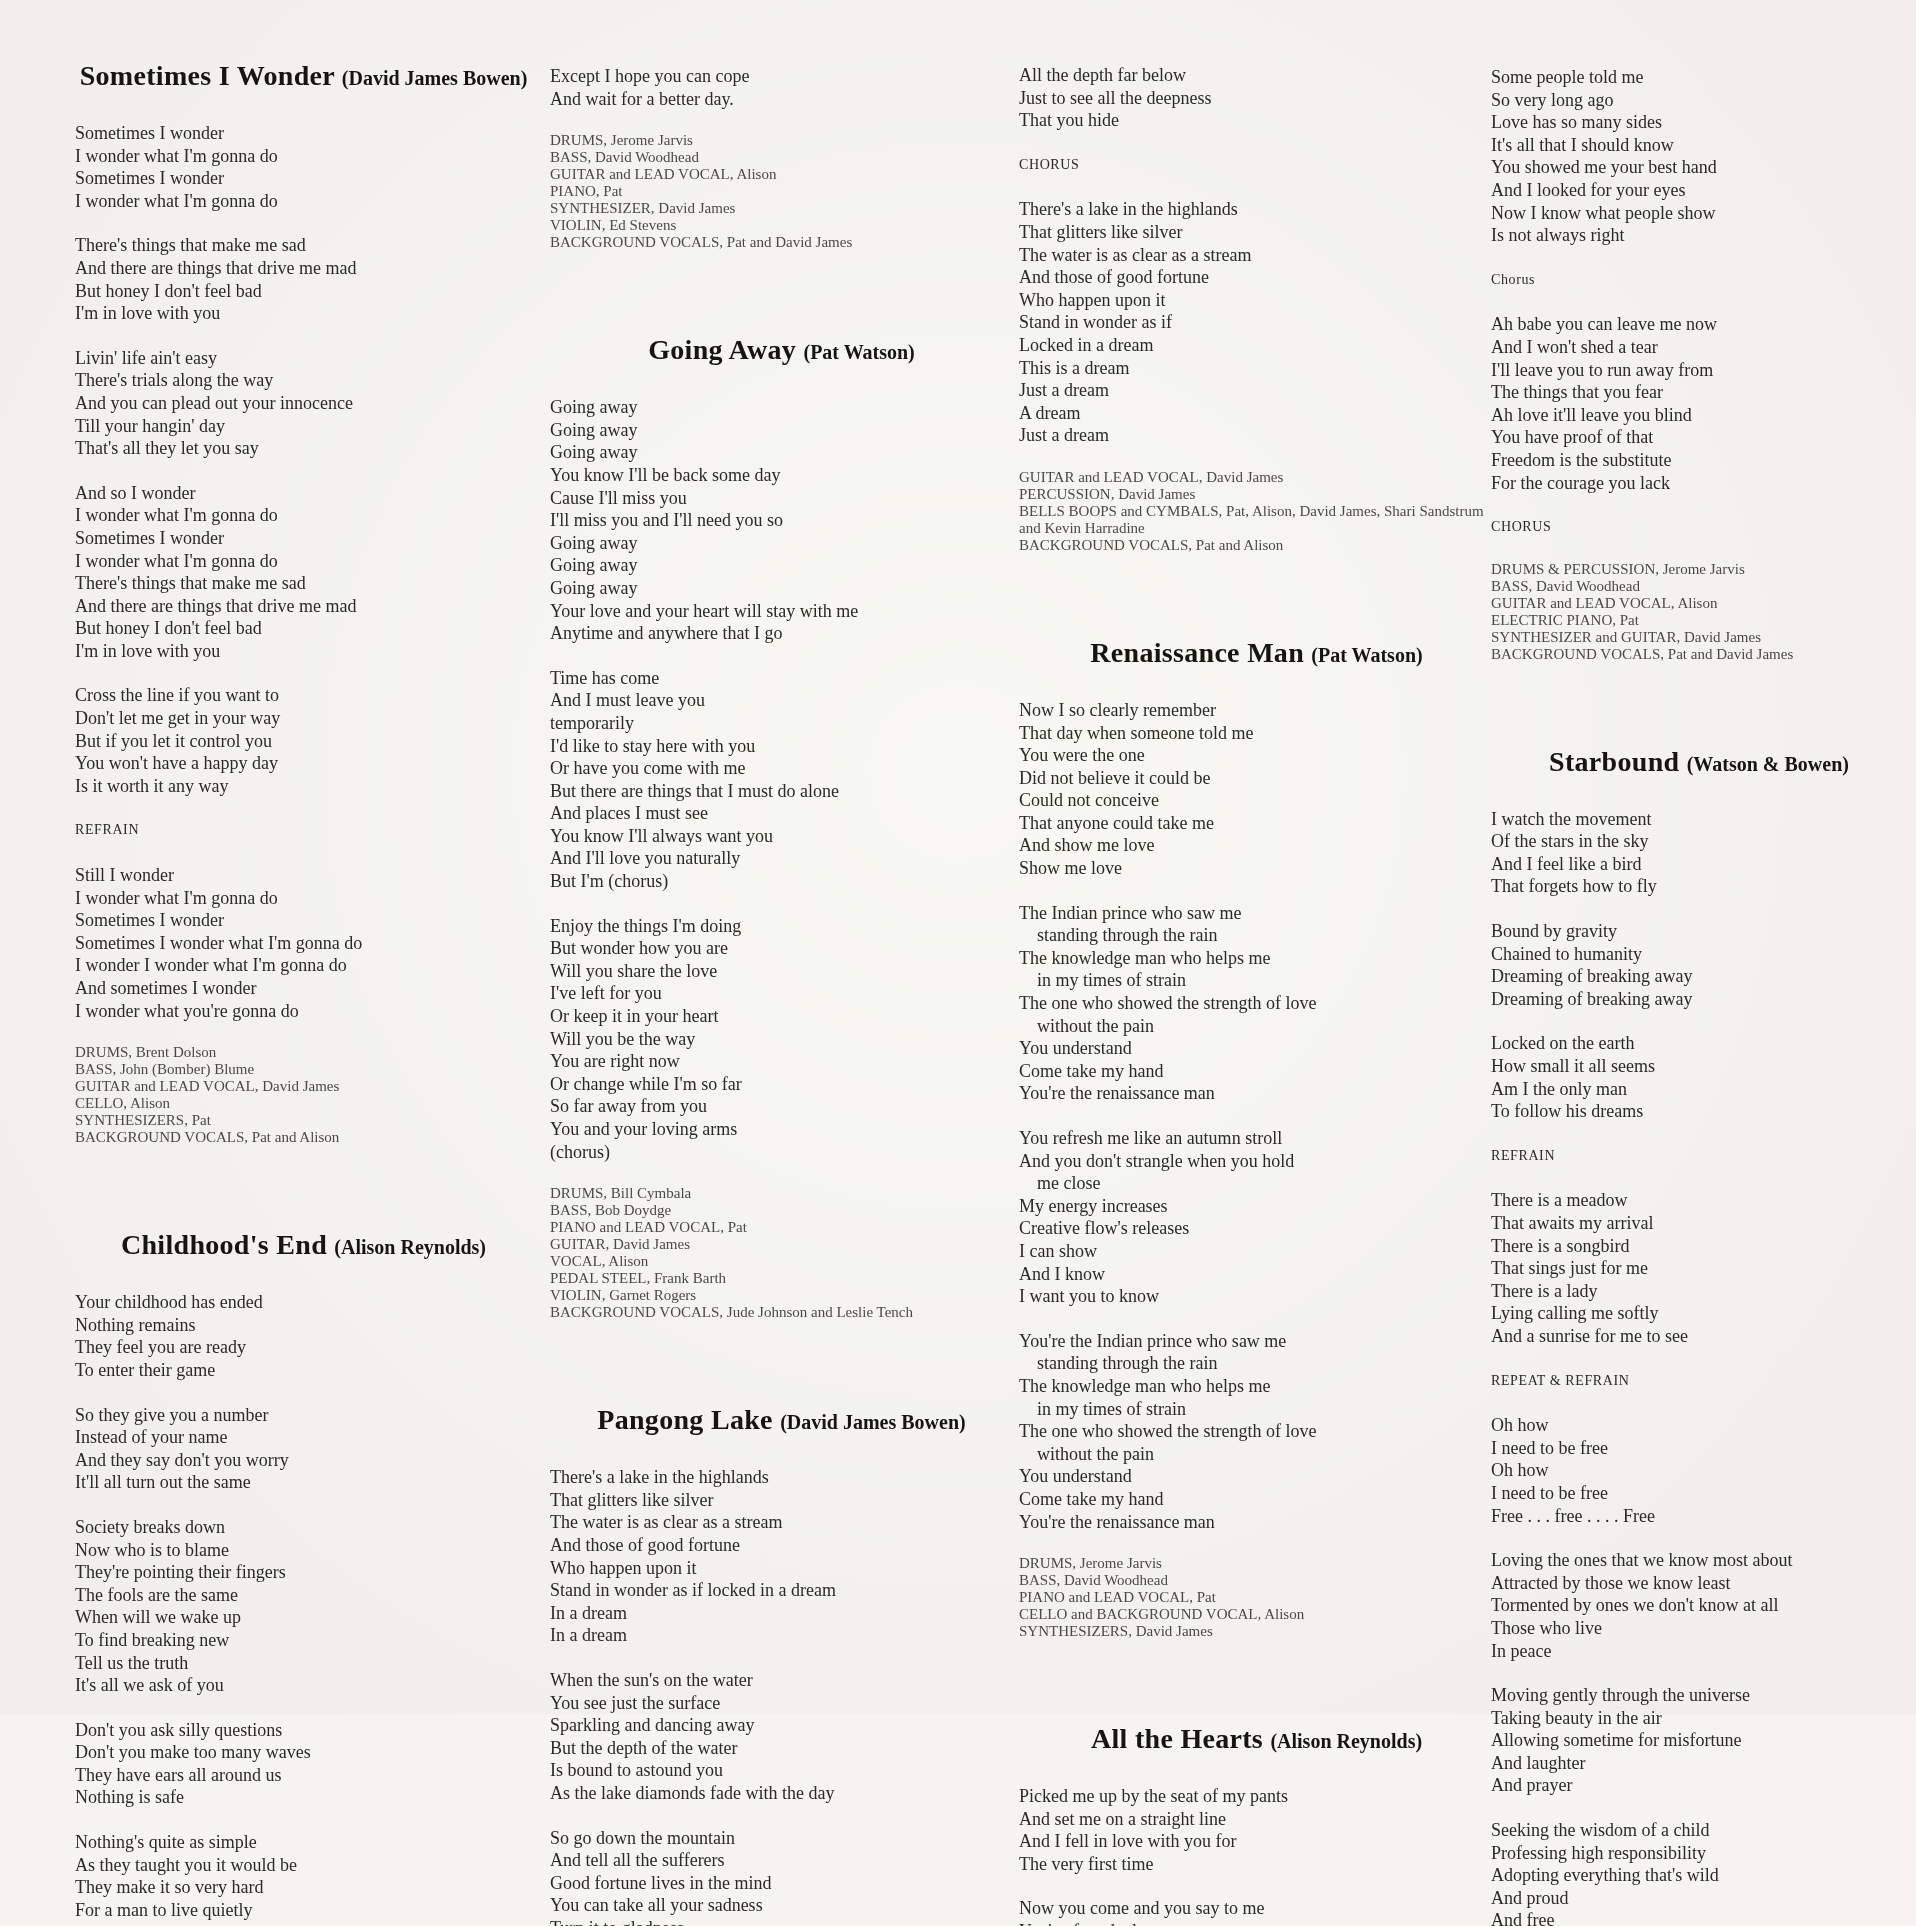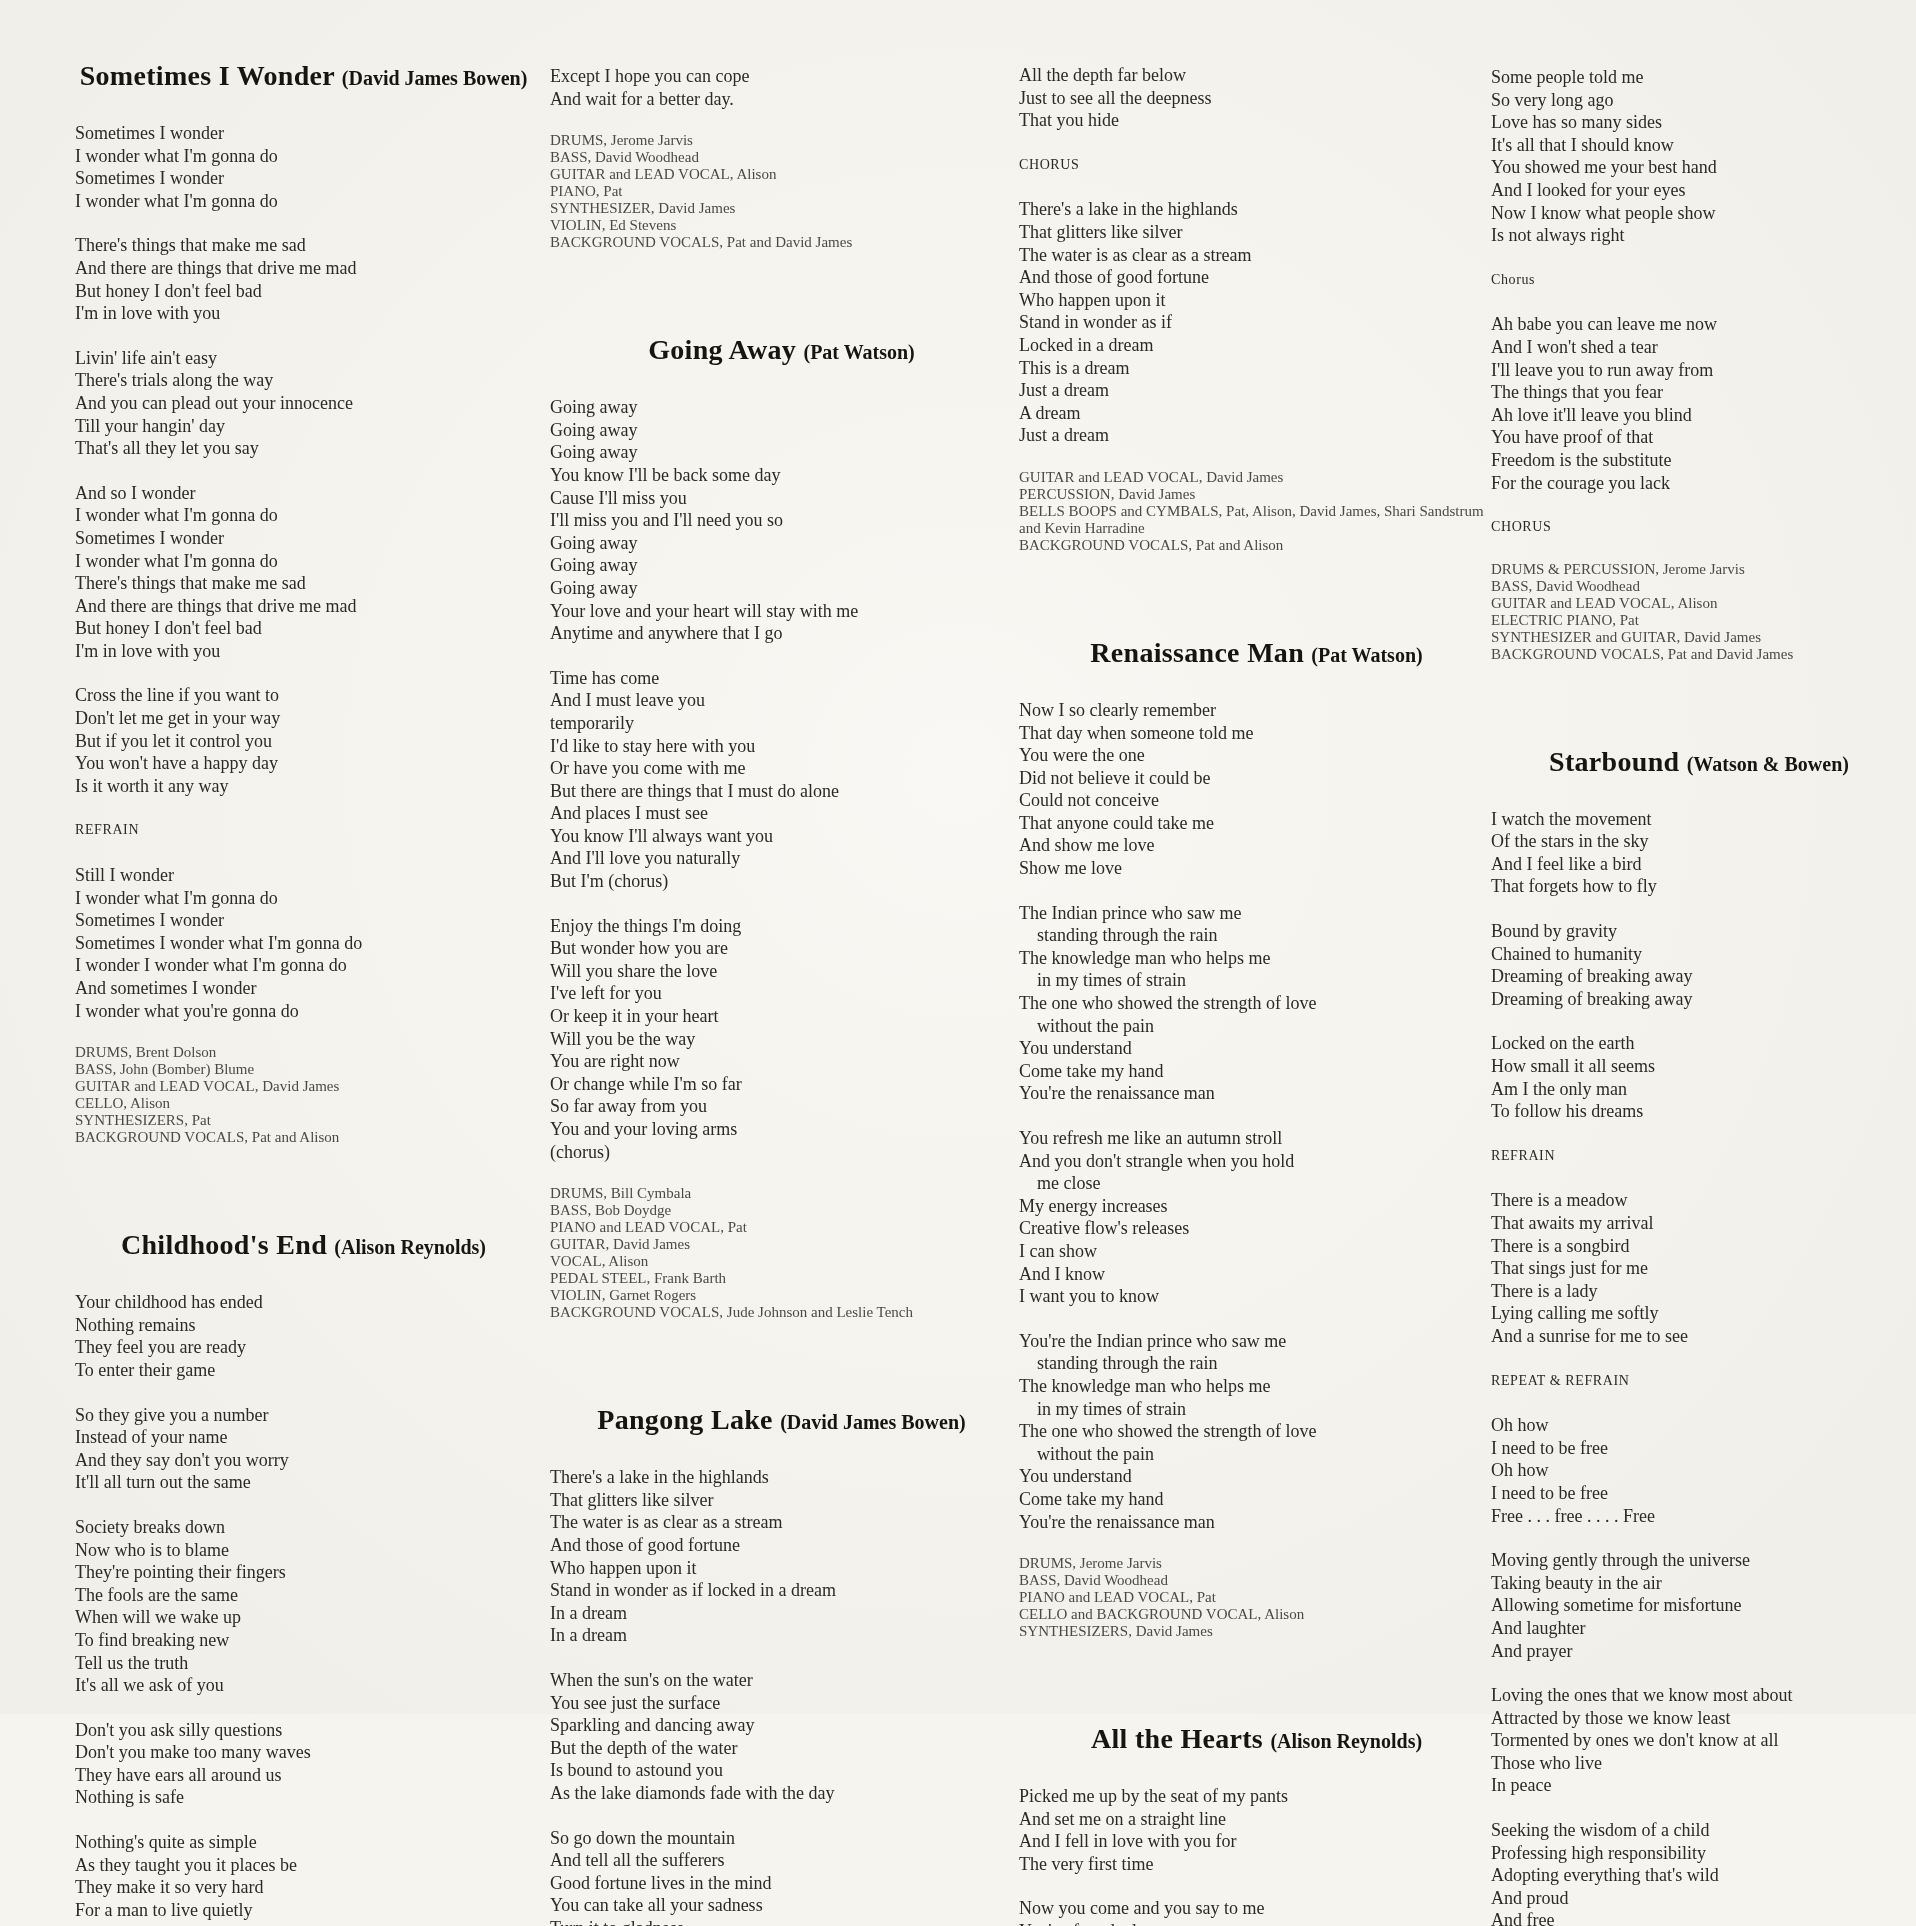--- a/index.html
+++ b/index.html
@@ -144,21 +144,21 @@
         <div class="lyric-line">It's all we ask of you</div>
       </div>
       <div class="stanza">
         <div class="lyric-line">Don't you ask silly questions</div>
         <div class="lyric-line">Don't you make too many waves</div>
         <div class="lyric-line">They have ears all around us</div>
         <div class="lyric-line">Nothing is safe</div>
       </div>
       <div class="stanza">
         <div class="lyric-line">Nothing's quite as simple</div>
-        <div class="lyric-line">As they taught you it places be</div>
+        <div class="lyric-line">As they taught you it would be</div>
         <div class="lyric-line">They make it so very hard</div>
         <div class="lyric-line">For a man to live quietly</div>
       </div>
     </div>
     <div class="column col2">
       <div class="stanza">
         <div class="lyric-line">Except I hope you can cope</div>
         <div class="lyric-line">And wait for a better day.</div>
       </div>
       <div class="credits">
@@ -396,34 +396,34 @@
       </div>
       <div class="section-label">REPEAT &amp; REFRAIN</div>
       <div class="stanza">
         <div class="lyric-line">Oh how</div>
         <div class="lyric-line">I need to be free</div>
         <div class="lyric-line">Oh how</div>
         <div class="lyric-line">I need to be free</div>
         <div class="lyric-line">Free . . . free . . . . Free</div>
       </div>
       <div class="stanza">
+        <div class="lyric-line">Loving the ones that we know most about</div>
+        <div class="lyric-line">Attracted by those we know least</div>
+        <div class="lyric-line">Tormented by ones we don't know at all</div>
+        <div class="lyric-line">Those who live</div>
+        <div class="lyric-line">In peace</div>
+      </div>
+      <div class="stanza">
         <div class="lyric-line">Moving gently through the universe</div>
         <div class="lyric-line">Taking beauty in the air</div>
         <div class="lyric-line">Allowing sometime for misfortune</div>
         <div class="lyric-line">And laughter</div>
         <div class="lyric-line">And prayer</div>
       </div>
       <div class="stanza">
-        <div class="lyric-line">Loving the ones that we know most about</div>
-        <div class="lyric-line">Attracted by those we know least</div>
-        <div class="lyric-line">Tormented by ones we don't know at all</div>
-        <div class="lyric-line">Those who live</div>
-        <div class="lyric-line">In peace</div>
-      </div>
-      <div class="stanza">
         <div class="lyric-line">Seeking the wisdom of a child</div>
         <div class="lyric-line">Professing high responsibility</div>
         <div class="lyric-line">Adopting everything that's wild</div>
         <div class="lyric-line">And proud</div>
         <div class="lyric-line">And free</div>
       </div>
     </div>
   </main>
 
 

